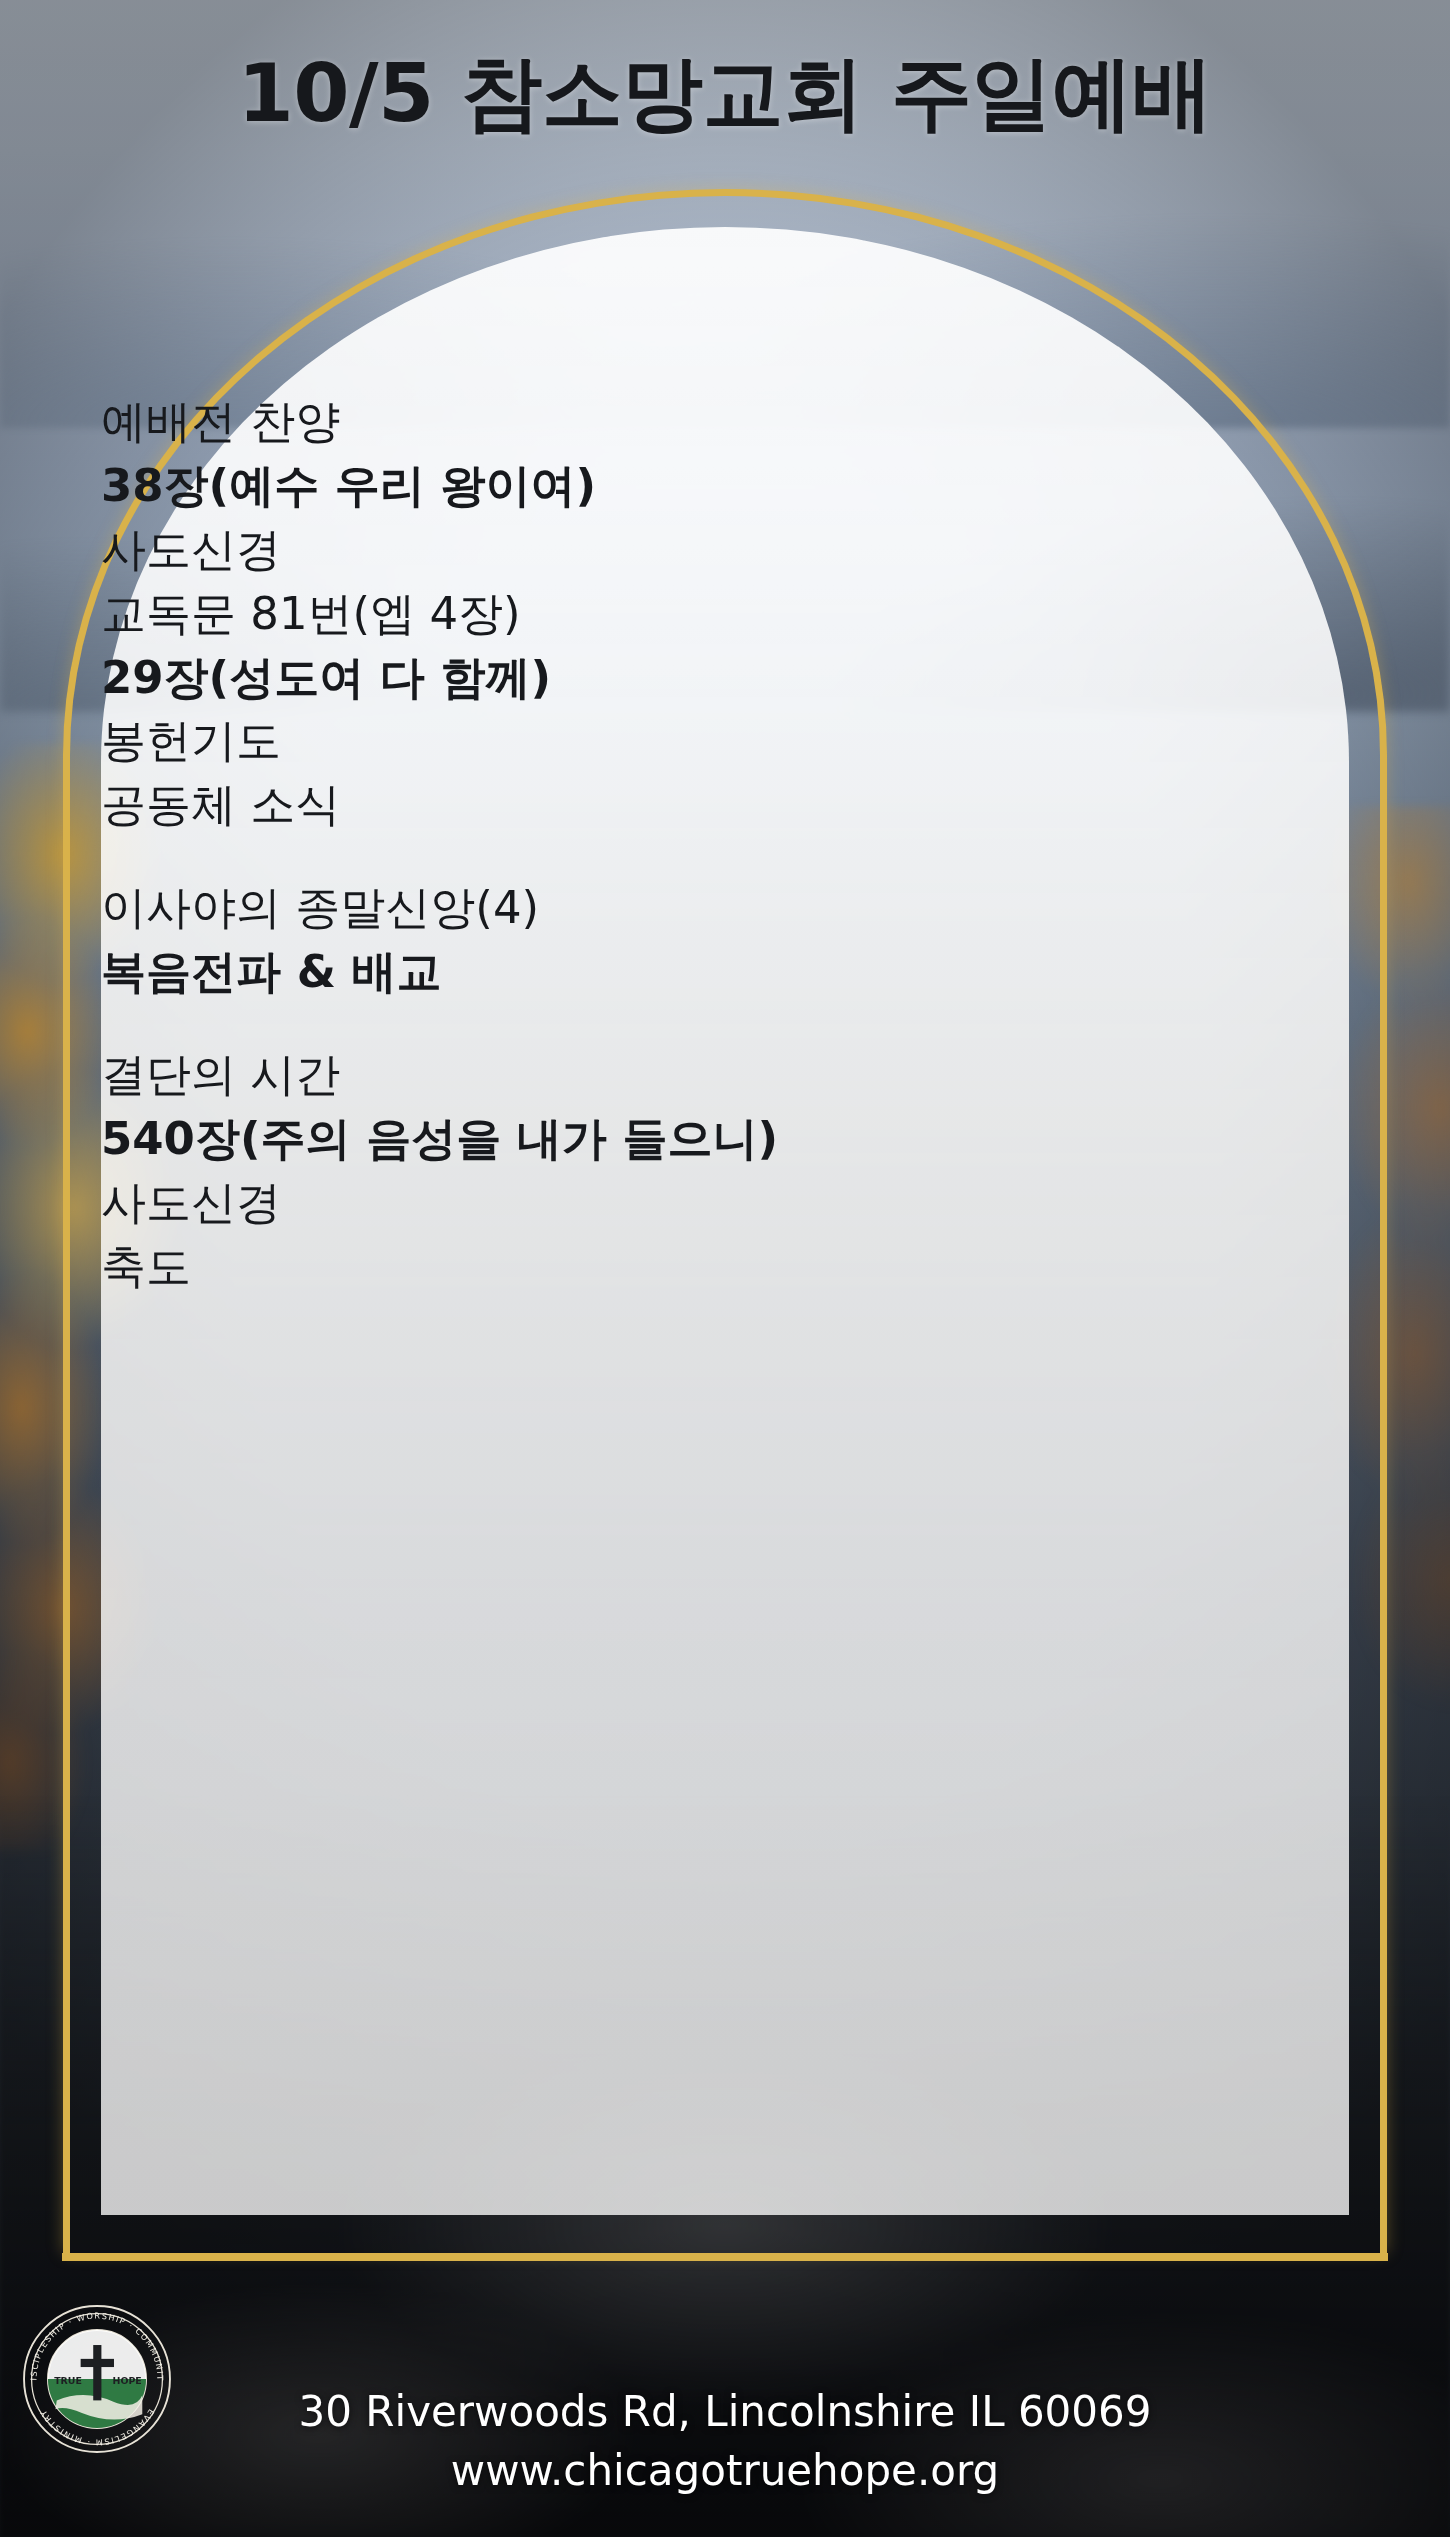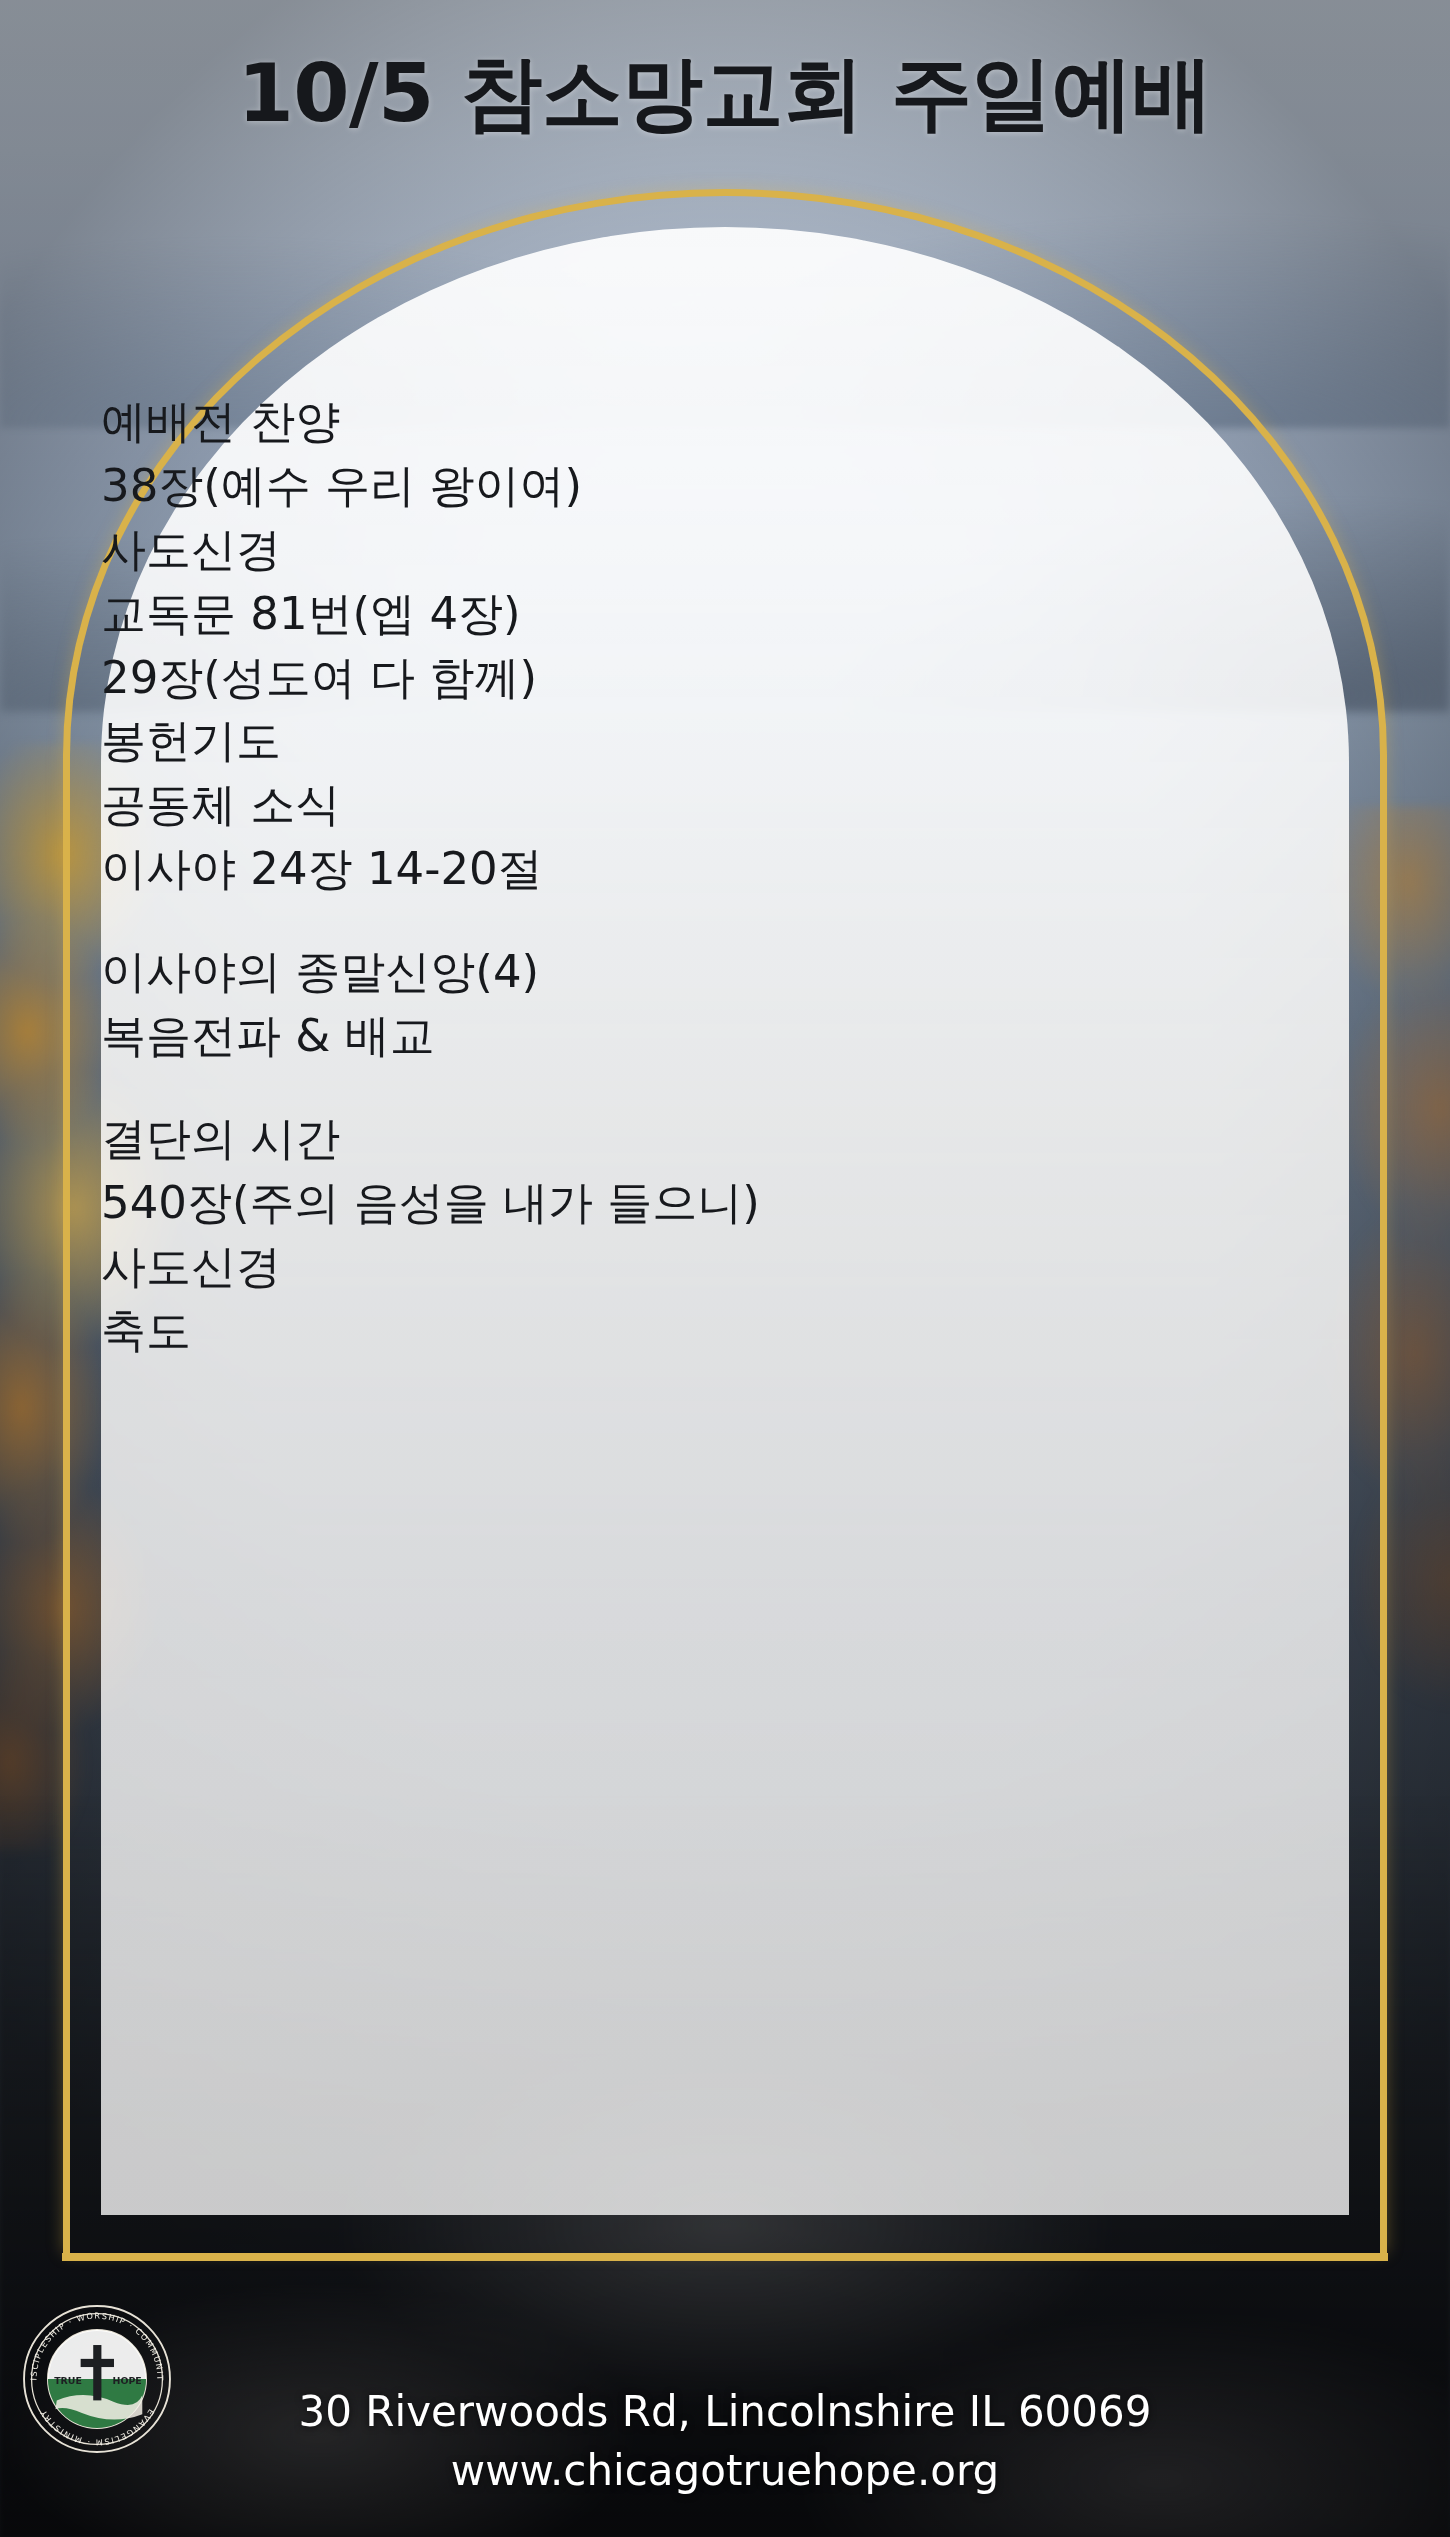--- a/index.html
+++ b/index.html
@@ -167,21 +167,21 @@
     top: 390px;
     text-align: left;
     color: #17191d;
   }
   .line {
     font-size: 45px;
     line-height: 1.42;
     font-weight: 400;
     white-space: nowrap;
   }
-  .line.b { font-weight: 400; }
+  .line.b { font-weight: 700; }
   .line .bold { font-weight: 400; }
   .gap { height: 39px; }
 
   
   .footer {
     position: absolute;
     left: 0; right: 0;
     bottom: 37px;
     text-align: center;
     color: #ffffff;
@@ -228,21 +228,20 @@
 
   <div class="order">
 
     <div class="line">예배전 찬양</div>
     <div class="line b">38장(예수 우리 왕이여)</div>
     <div class="line">사도신경</div>
     <div class="line">교독문 <span class="bold">81</span>번(엡 <span class="bold">4</span>장)</div>
     <div class="line b">29장(성도여 다 함께)</div>
     <div class="line">봉헌기도</div>
     <div class="line">공동체 소식</div>
-    <div class="line">이사야 <span class="bold">24</span>장 <span class="bold">14-20</span>절</div>
 
     <div class="gap"></div>
 
     <div class="line">이사야의 종말신앙(<span class="bold">4</span>)</div>
     <div class="line b">복음전파 &amp; 배교</div>
 
     <div class="gap"></div>
 
     <div class="line">결단의 시간</div>
     <div class="line b">540장(주의 음성을 내가 들으니)</div>

